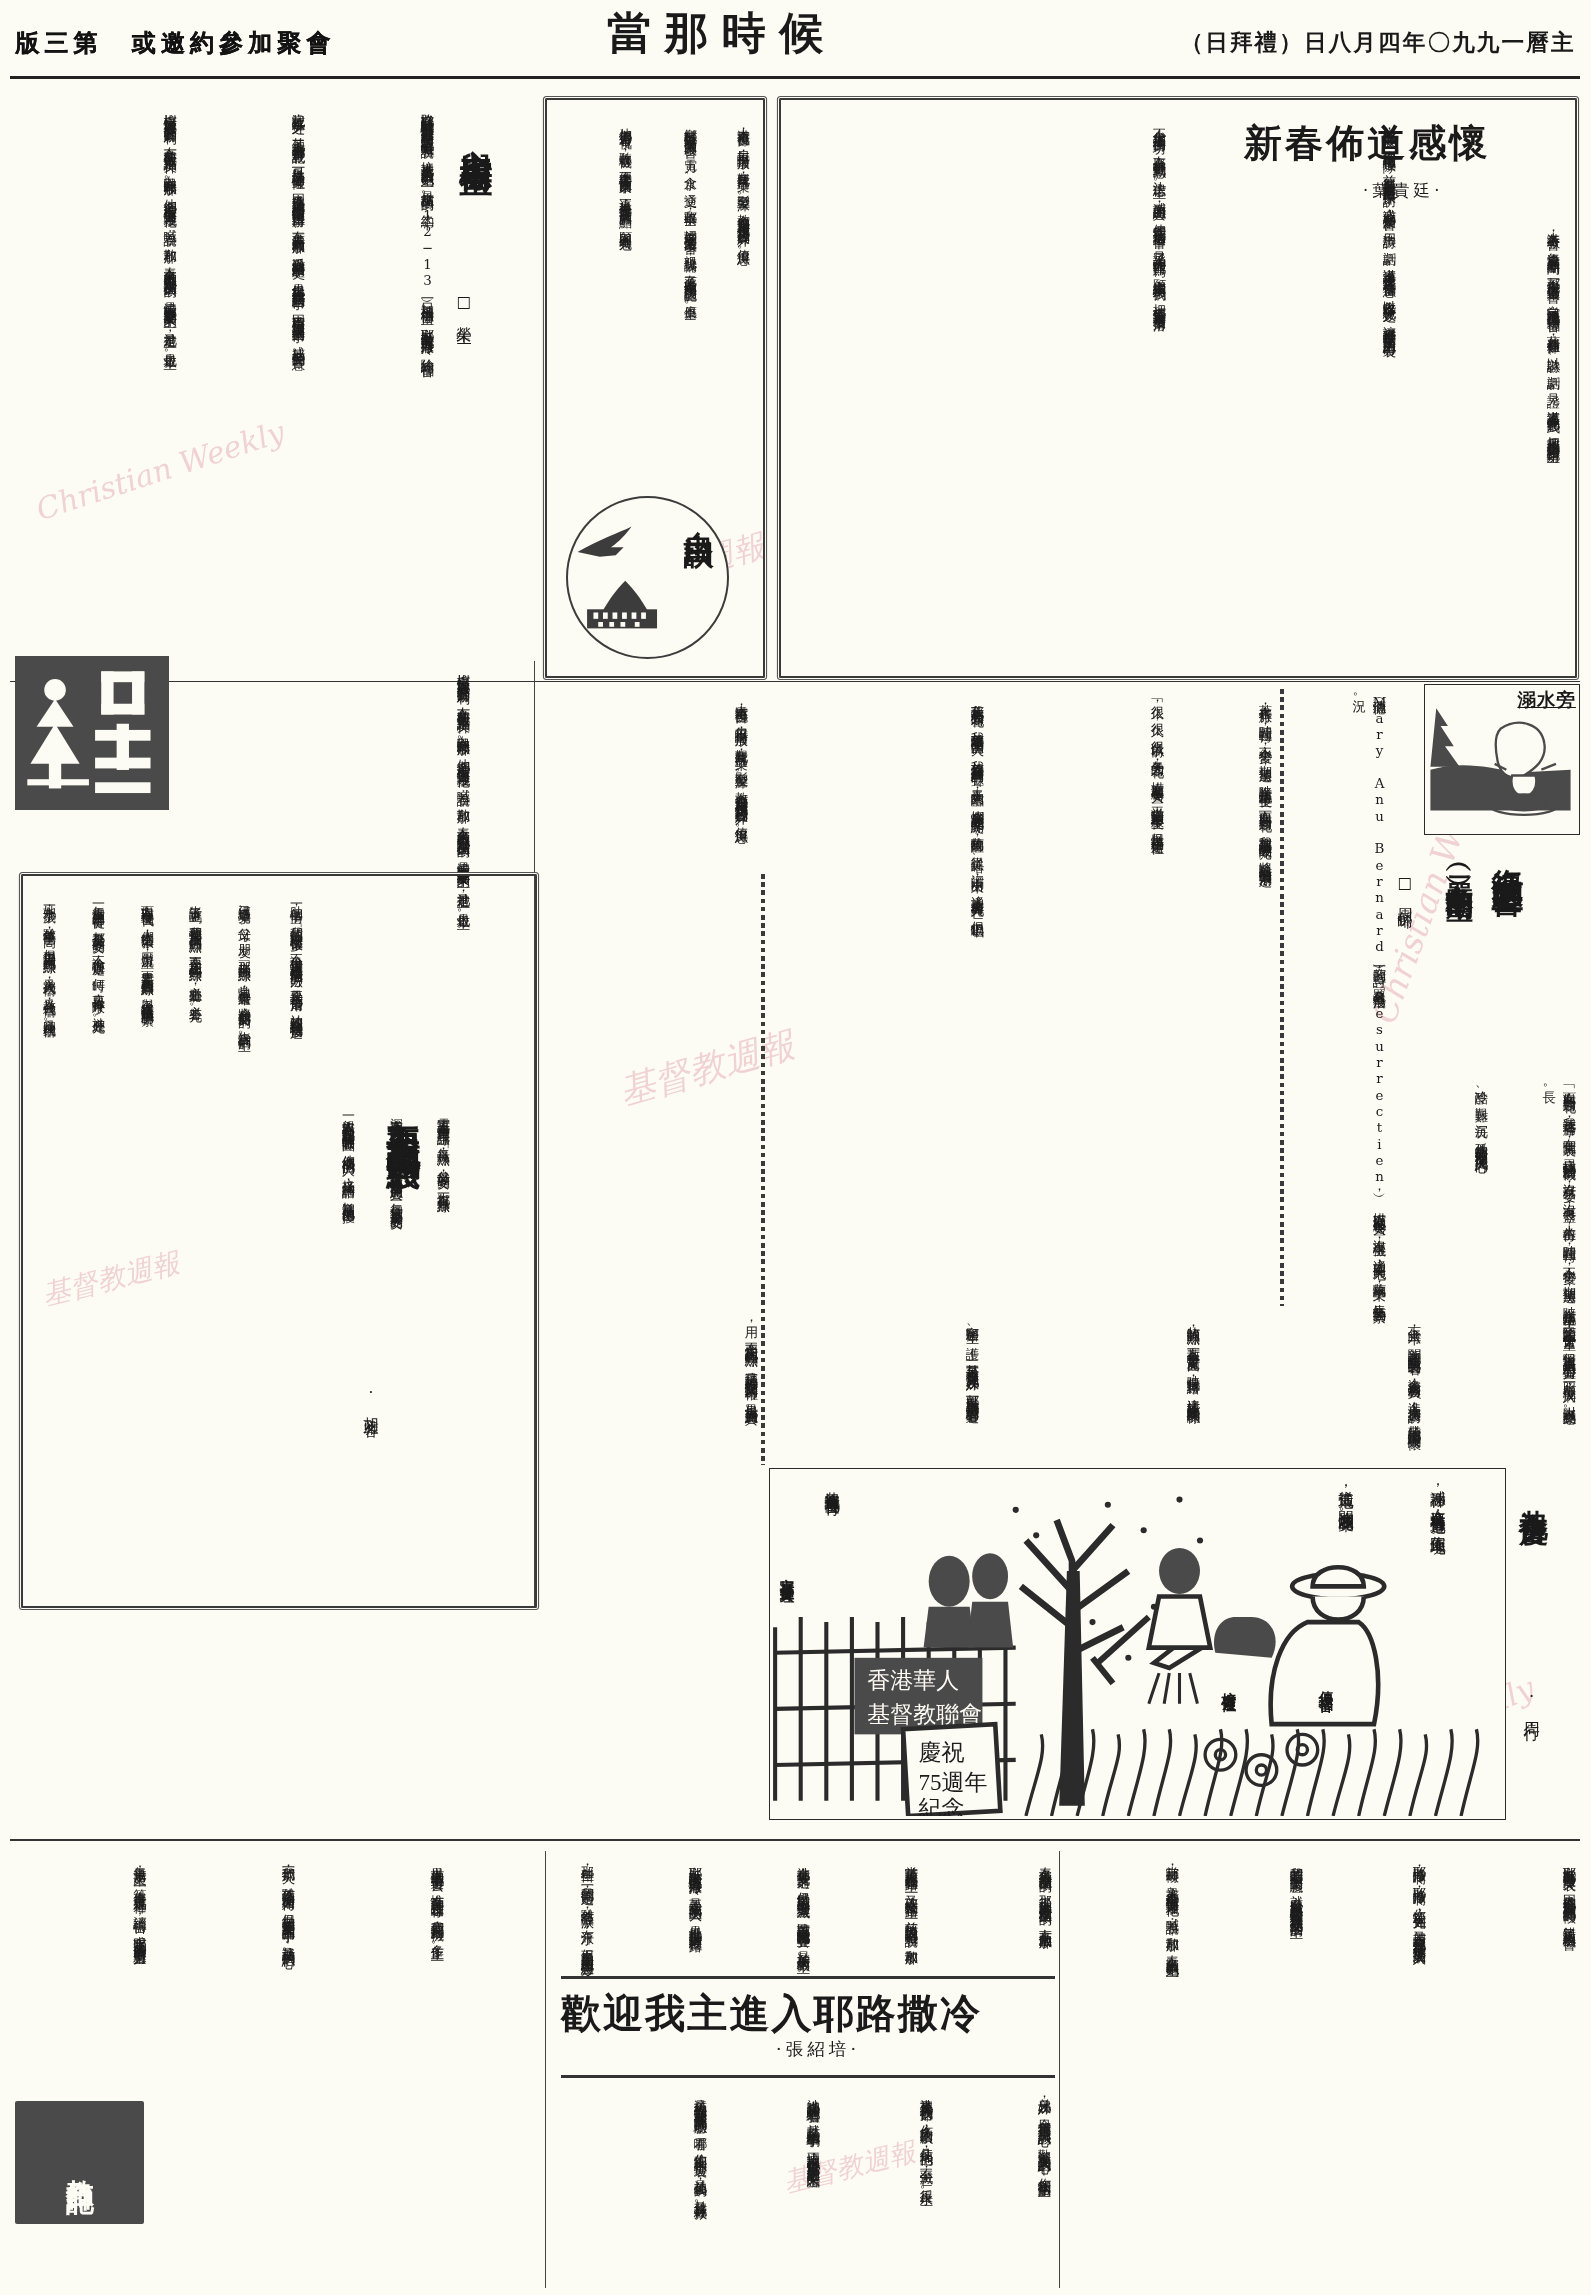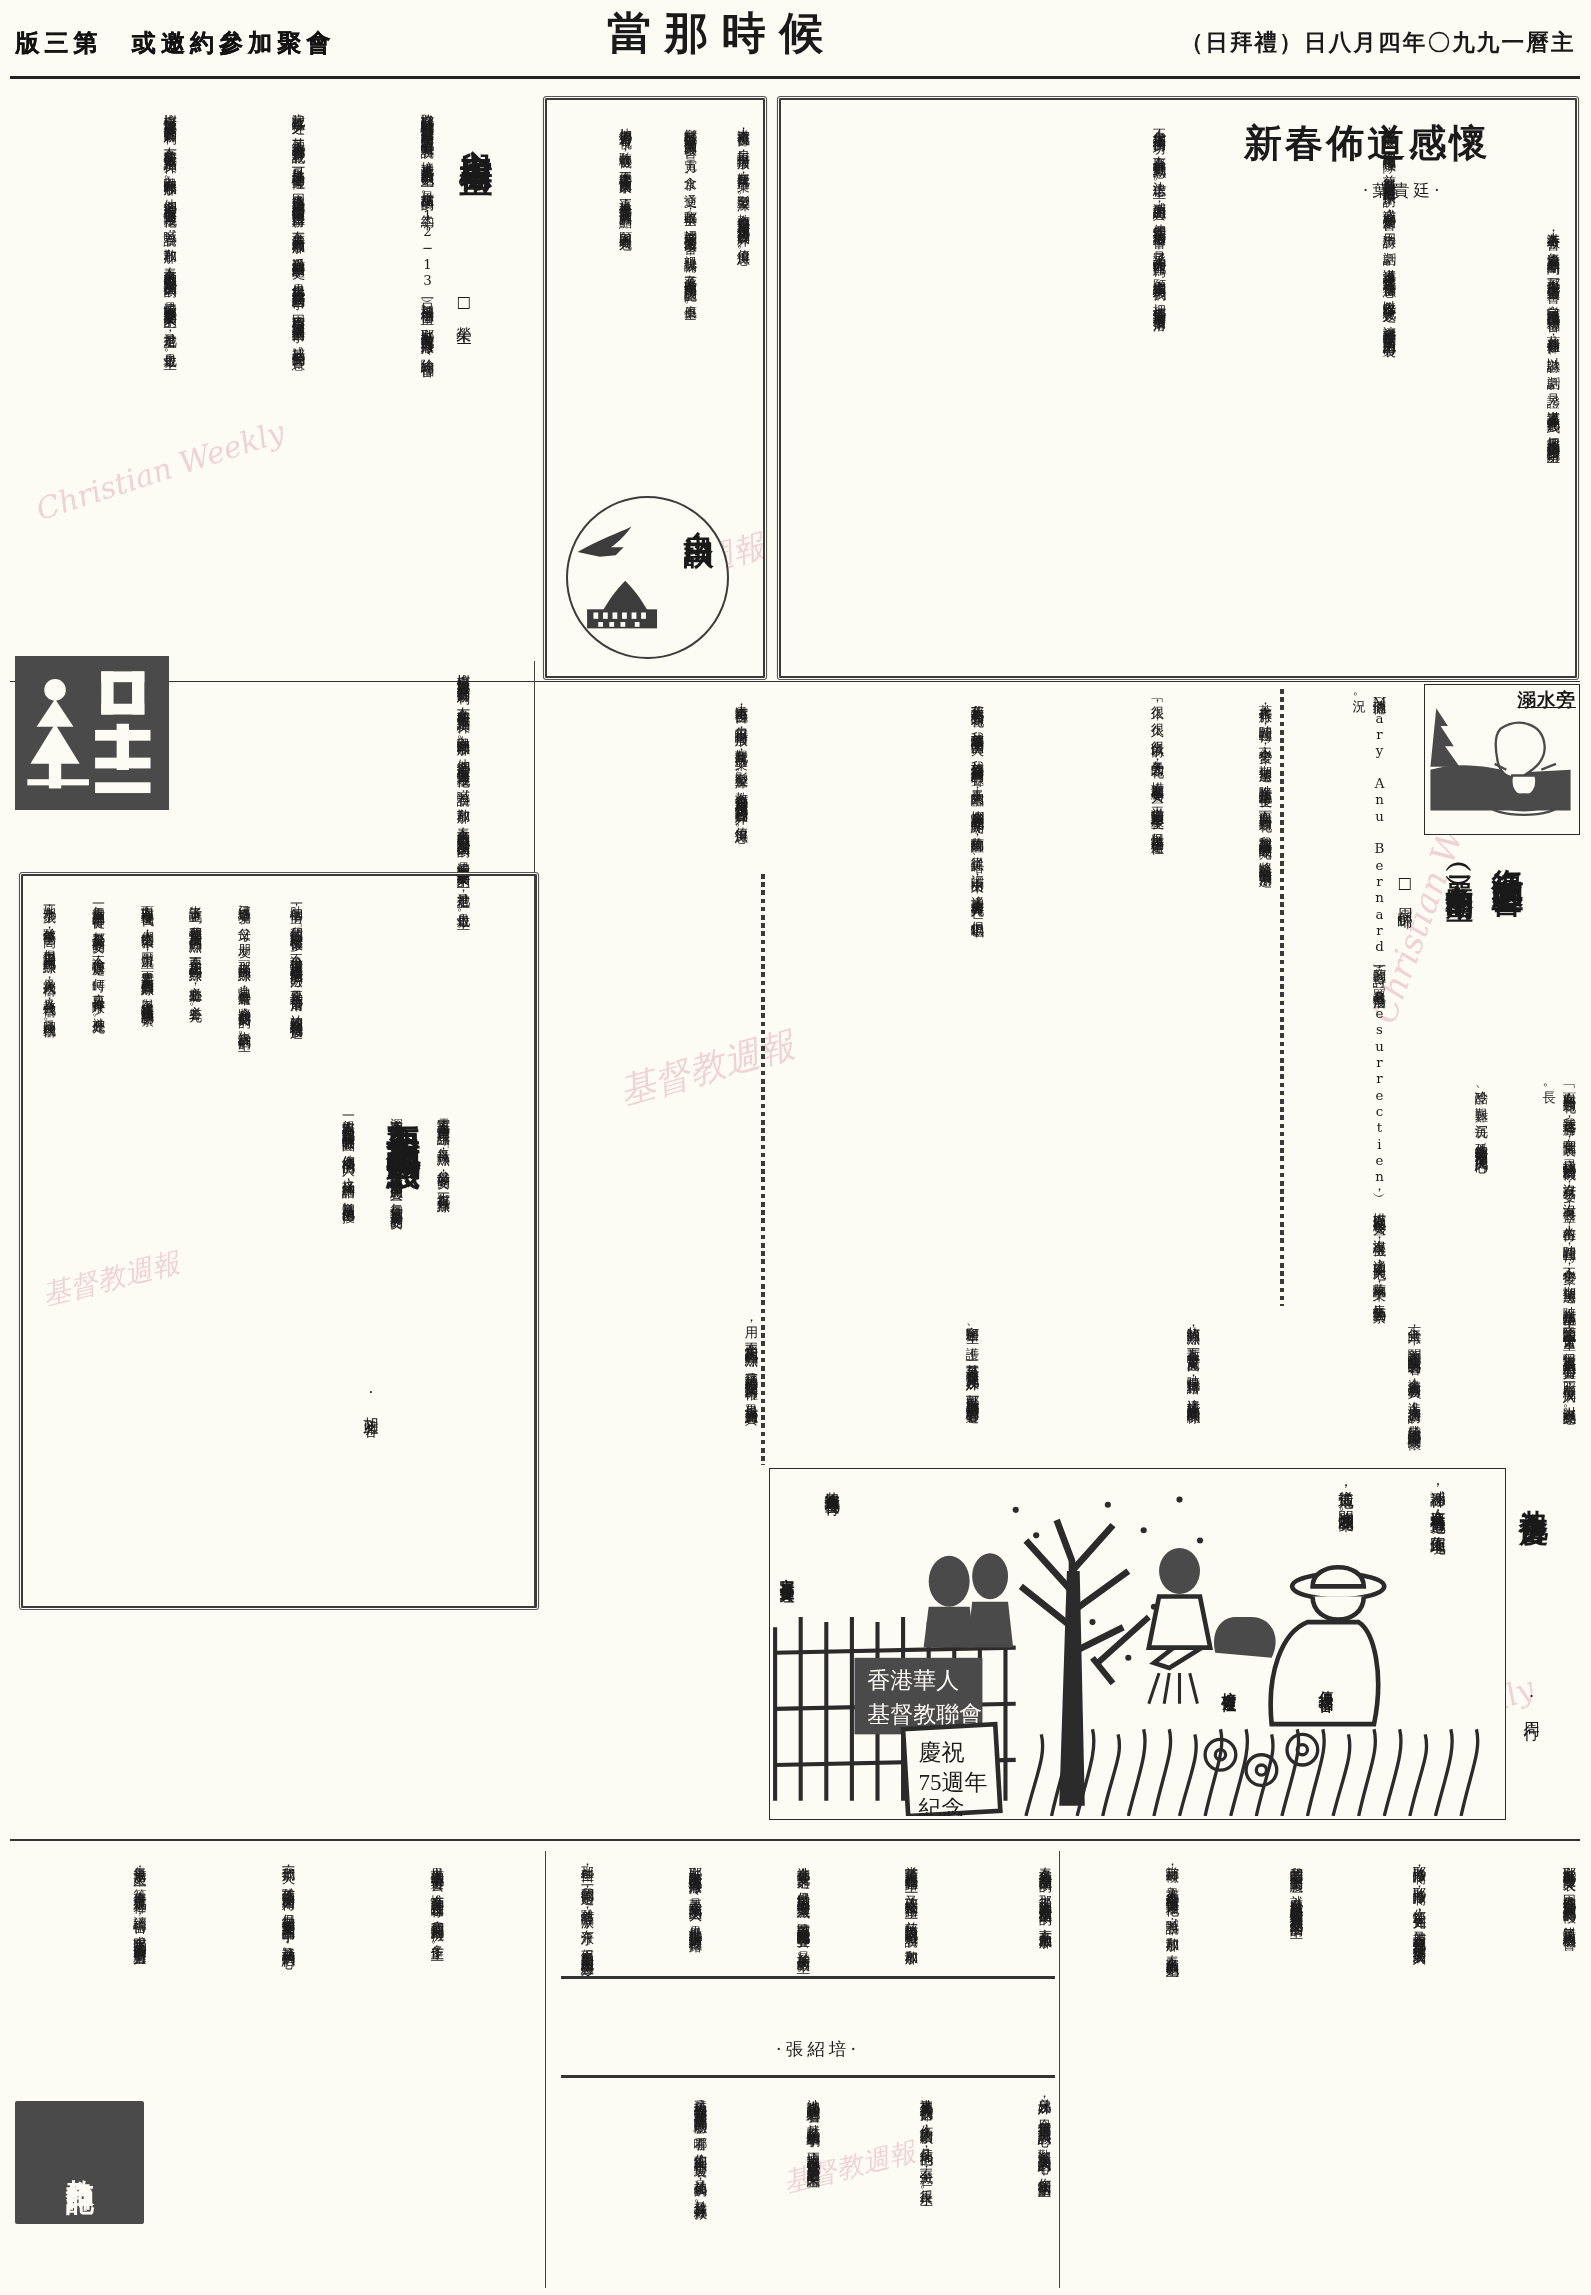--- a/index.html
+++ b/index.html
@@ -346,20 +346,21 @@
   <div class="seal" style="left:15.4px;top:2101px;width:129px;height:123px;border-radius:2.1px;">
     <div class="seal-v" style="font-size:28px;letter-spacing:2.1px;line-height:1.05;">教師日記</div>
   </div>
 
   <div class="vcol" style="left:154px;top:1856px;width:144px;height:406px;">我們那一天，雖然不知道將來如何，但是我們知道明天在神的手中，這就是我們的信心。</div>
   <div class="vcol" style="left:15.4px;top:1856px;width:134px;height:231px;">每天清早起來，第一件事就是親近神，讀經禱告，求主賜下當天所需的智慧與力量。</div>
   <div class="vcol" style="left:303px;top:1856px;width:144px;height:406px;">世界上的事情都會過去，惟有神的話永遠長存，我們要把握時機，多作主工。</div>
   <div class="vcol" style="left:453px;top:1856px;width:144px;height:406px;">那些年日，我們一同走過，雖然有眼淚，有汗水，但更多的是主的恩典與慈愛。</div>
 
   <div class="rule-thin" style="left:561px;top:1976px;width:494px;height:3.1px;"></div>
+  <div class="headline-h" style="left:561px;top:1986px;font-size:40px;letter-spacing:2.1px;">歡迎我主進入耶路撒冷</div>
   <div class="byline-h" style="left:776px;top:2037px;font-size:17.5px;">·張紹培·</div>
   <div class="rule-thin" style="left:561px;top:2075px;width:494px;height:2.6px;"></div>
 
   <div class="vcol" style="left:602px;top:1856px;width:103px;height:113px;">主耶穌末次騎驢進入耶路撒冷，是要完成救贖的大工，也是祂在世上行的最後一程路。</div>
   <div class="vcol" style="left:710px;top:1856px;width:103px;height:113px;">祂在受苦受死之前，仍然以君王的姿態進入聖城，讓萬民都認識祂是彌賽亞，是神所差來的救主。</div>
   <div class="vcol" style="left:818px;top:1856px;width:103px;height:113px;">當時衆人把衣服鋪在路上，又砍下樹枝鋪在路上，前行後隨的人都喊着說：和散那！</div>
   <div class="vcol" style="left:926px;top:1856px;width:129px;height:113px;">奉主名來的是應當稱頌的！那從天上來的國度是應當稱頌的！高高在上和散那！</div>
 
   <div class="vcol" style="left:602px;top:2088px;width:108px;height:195px;">這是舊約先知撒迦利亞書九章九節的應驗：看哪，你的王來到你這裏，祂是公義的，並且施行拯救。</div>
   <div class="vcol" style="left:715px;top:2088px;width:108px;height:195px;">祂謙謙和和地騎着驢，就是騎着驢的小駒子，這正說明祂不是以政治軍事的君王姿態來臨。</div>

